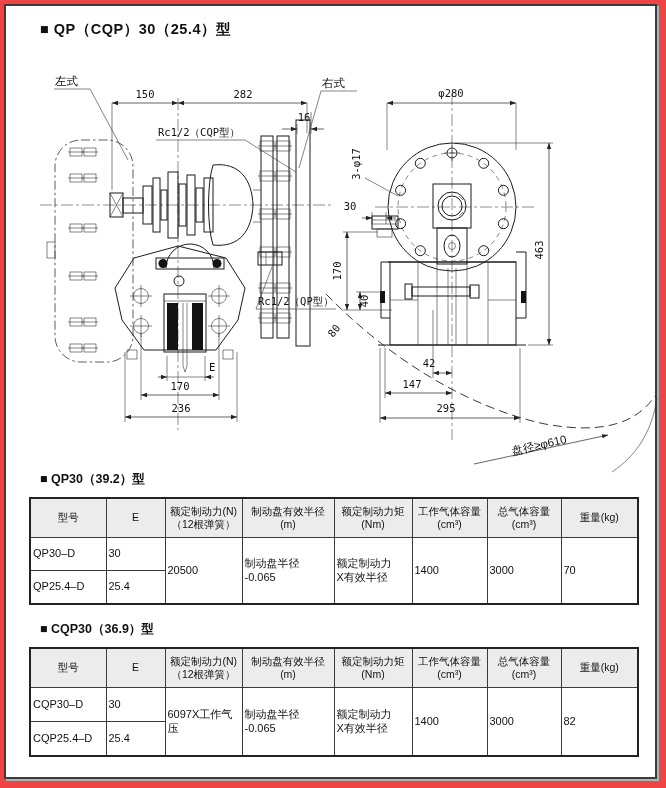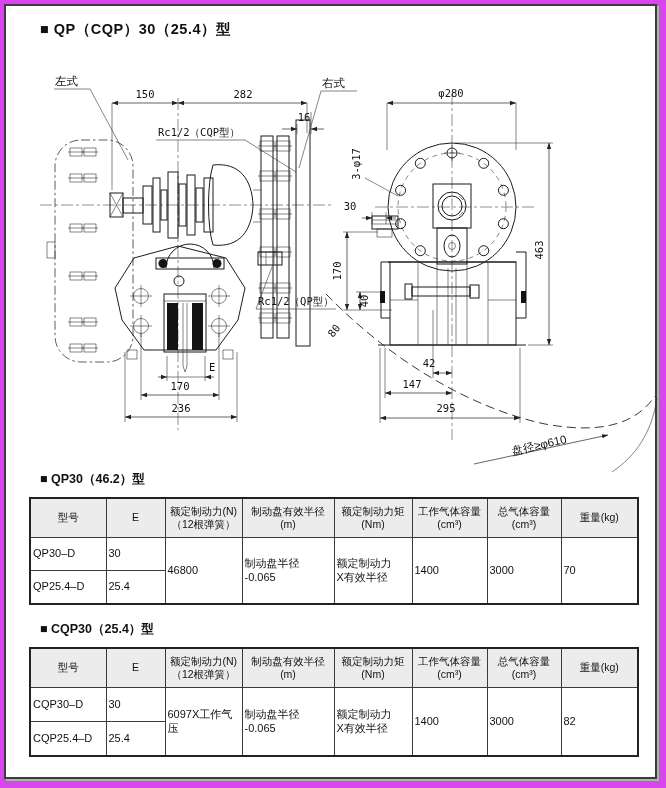--- a/index.html
+++ b/index.html
@@ -1,16 +1,16 @@
 <!DOCTYPE html>
 <html><head>
 <meta charset="utf-8">
 <style>
   html,body{margin:0;padding:0;background:#fff;}
-  #stage{position:relative;width:666px;height:788px;background:#d946ef;overflow:hidden;
+  #stage{position:relative;width:666px;height:788px;background:#ef4444;overflow:hidden;
          font-family:"Liberation Sans",sans-serif;color:#111;}
   .frame{position:absolute;left:4px;top:4px;width:649px;height:771px;
          border:2px solid #3c3c3c;box-shadow:2px 2px 0 #b2b2b2;background:#fff;}
   .title{position:absolute;left:40px;top:20px;font-size:14.5px;font-weight:bold;letter-spacing:.5px;}
   .sec{position:absolute;left:40px;font-size:12.5px;font-weight:bold;}
   .sec1{top:471px;}
   .sec2{top:621px;}
   svg{position:absolute;left:28px;top:60px;}
   
   .o{fill:none;stroke:#1b1b1b;stroke-width:1;}
@@ -256,21 +256,21 @@
         <text class="d" x="412" y="388" text-anchor="middle">147</text>
         <line class="dim" x1="380" y1="418" x2="520" y2="418" marker-start="url(#m)" marker-end="url(#m)"></line>
         <text class="d" x="446" y="412" text-anchor="middle">295</text>
       </g>
 
       <text class="l" x="322" y="87">右式</text>
       <path class="t" d="M321,91 H357 M321,91 L299,168"></path>
     </g>
   </svg>
 
-  <div class="sec sec1">■ QP30（46.2）型</div>
+  <div class="sec sec1">■ QP30（39.2）型</div>
   <table class="spec t1">
     <colgroup>
       <col style="width:76px">
         <col style="width:59px">
         <col style="width:77px">
         <col style="width:92px">
       <col style="width:78px">
         <col style="width:75px">
         <col style="width:74px">
         <col style="width:77px">
@@ -289,37 +289,37 @@
 (cm³)</th>
         <th>总气体容量
 (cm³)</th>
         <th>重量(kg)</th>
       </tr>
     </thead>
     <tbody>
       <tr>
         <td>QP30–D</td>
         <td>30</td>
-        <td rowspan="2">46800</td>
+        <td rowspan="2">20500</td>
         <td rowspan="2">制动盘半径
 -0.065</td>
         <td rowspan="2">额定制动力
 X有效半径</td>
         <td rowspan="2">1400</td>
         <td rowspan="2">3000</td>
         <td rowspan="2">70</td>
       </tr>
       <tr>
         <td>QP25.4–D</td>
         <td>25.4</td>
       </tr>
     </tbody>
   </table>
 
-  <div class="sec sec2">■ CQP30（25.4）型</div>
+  <div class="sec sec2">■ CQP30（36.9）型</div>
   <table class="spec t2">
     <colgroup>
       <col style="width:76px">
         <col style="width:59px">
         <col style="width:77px">
         <col style="width:92px">
       <col style="width:78px">
         <col style="width:75px">
         <col style="width:74px">
         <col style="width:77px">

